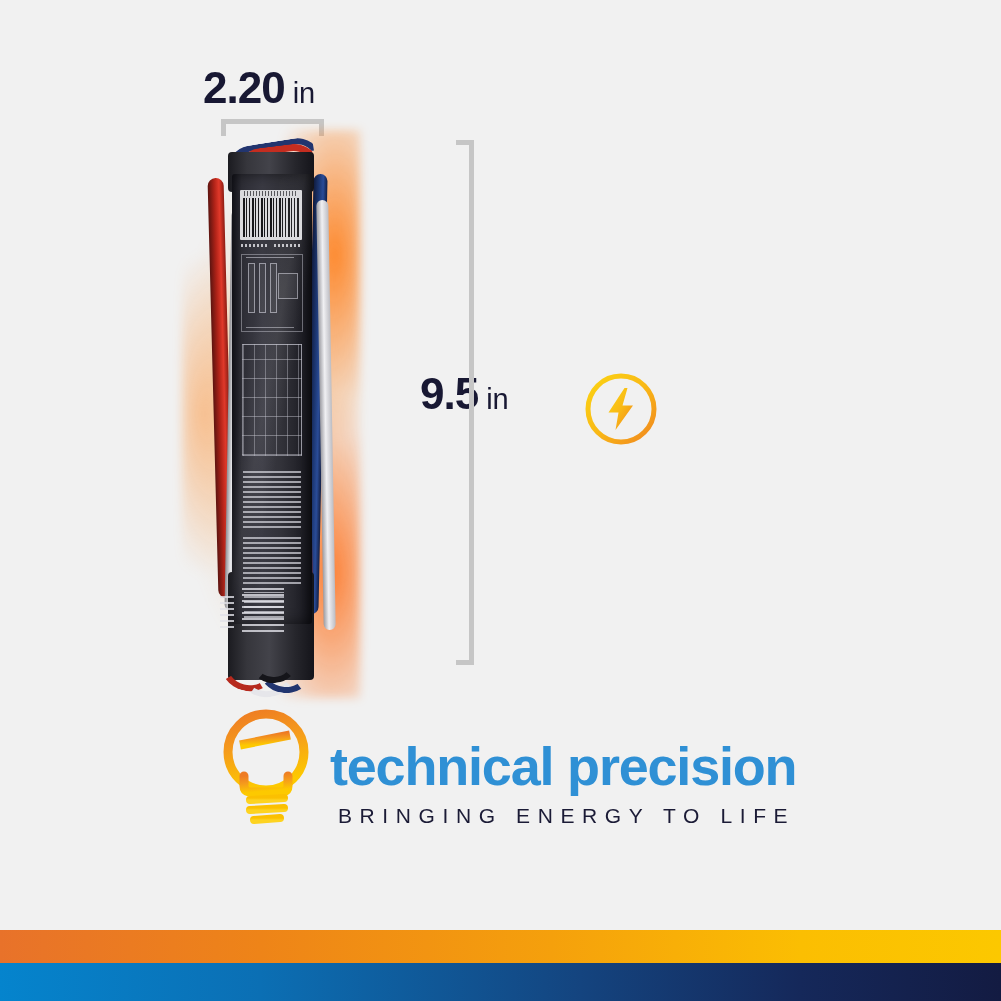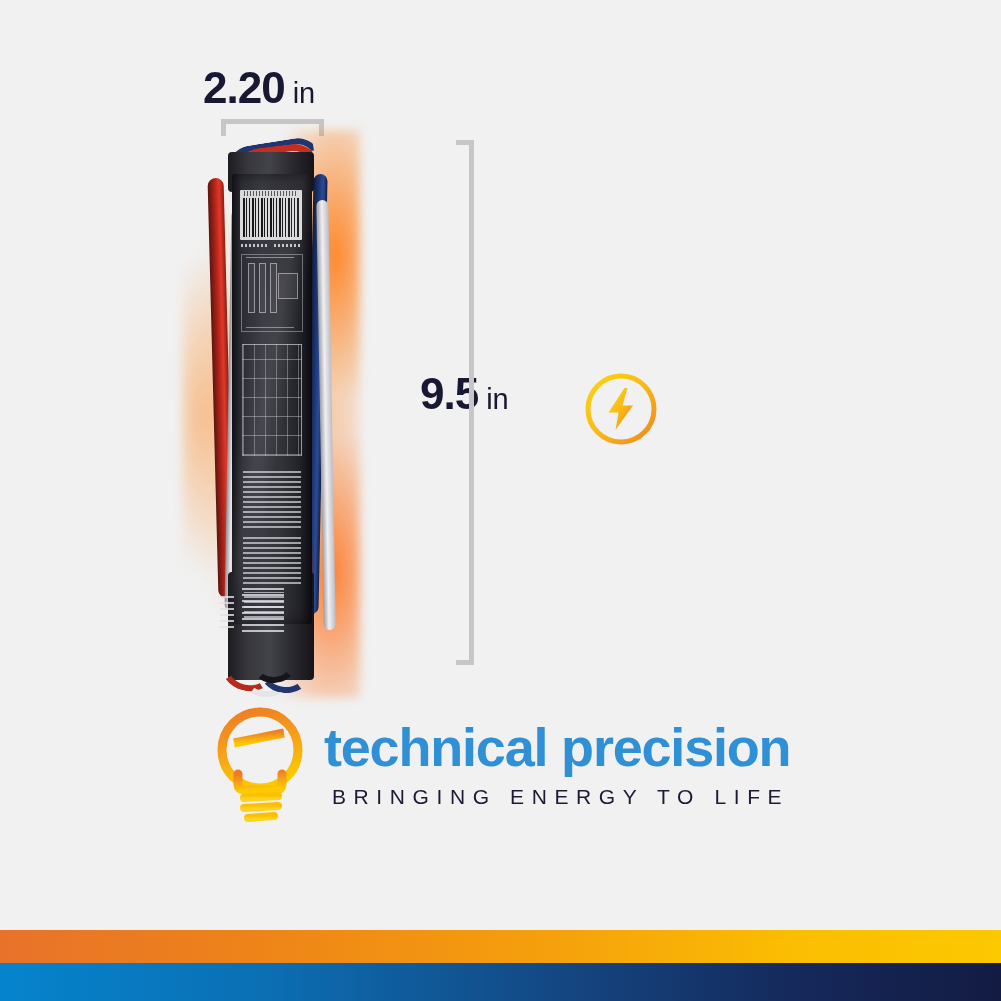--- a/index.html
+++ b/index.html
@@ -183,22 +183,22 @@
     display:flex; align-items:center; gap:26px;
   }
   .bolt-icon{ width:76px; height:76px; flex:0 0 76px; }
   .feature-text{
     font-size:25px; font-weight:bold; color:#1b1b36; letter-spacing:.2px;
     white-space:nowrap;
   }
 
   
   #logo{
-    position:absolute; left:208px; top:700px; width:600px; height:128px;
-    display:flex; align-items:center;
+    position:absolute; left:214px; top:700px; width:600px; height:128px;
+    display:flex; align-items:flex-end;
   }
   .logo-mark{ width:104px; height:124px; flex:0 0 104px; }
   .logo-words{ margin-left:12px; }
   .brand{
     font-size:54px; font-weight:bold; color:#2F90D5; letter-spacing:-1.2px;
     line-height:1; white-space:nowrap;
   }
   .tagline{
     margin-top:11px; margin-left:8px;
     font-size:21px; color:#1b1b36; letter-spacing:7.6px; white-space:nowrap;

